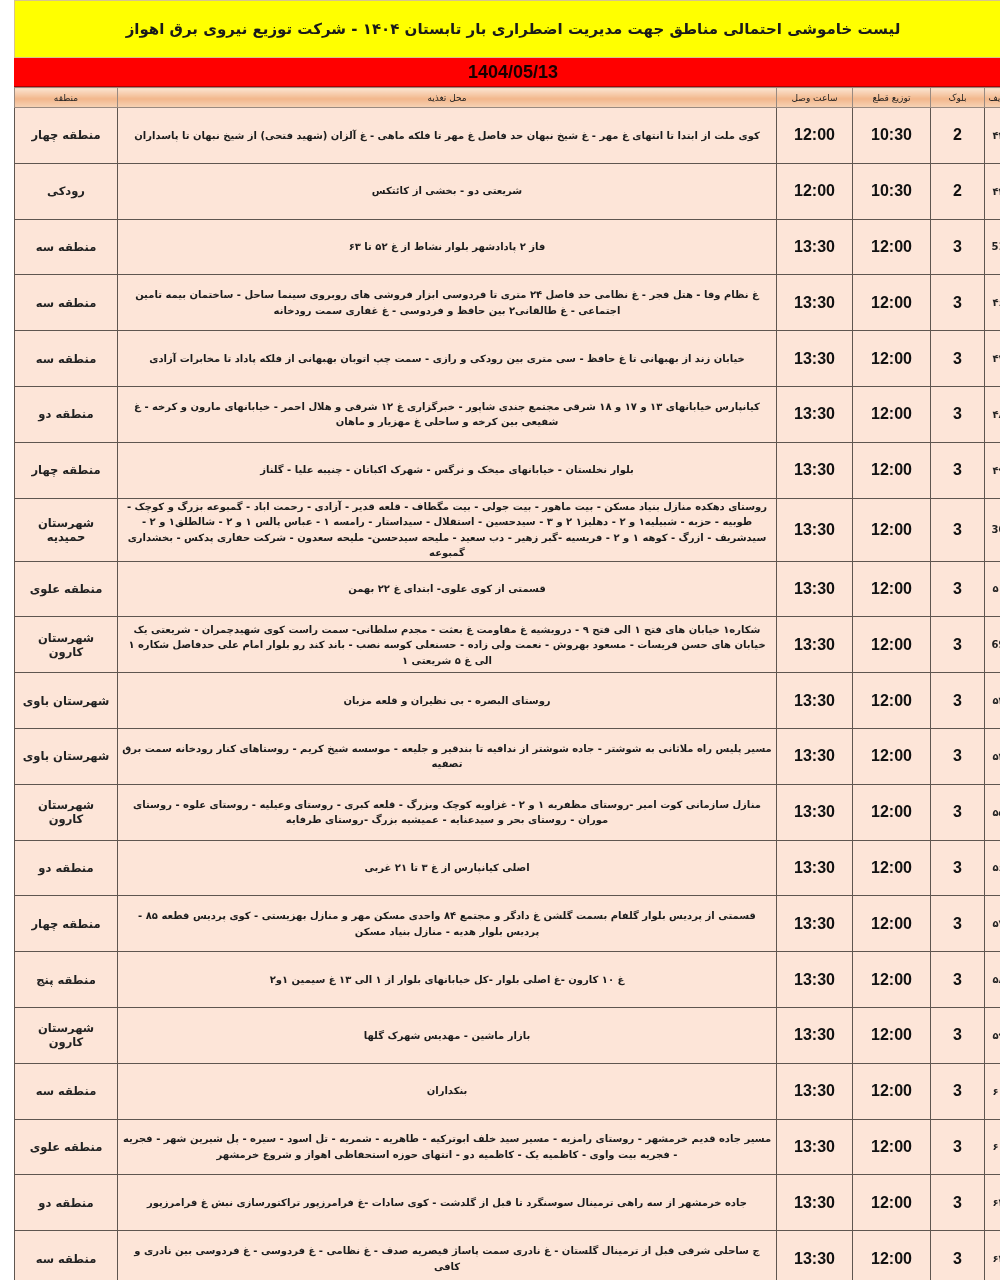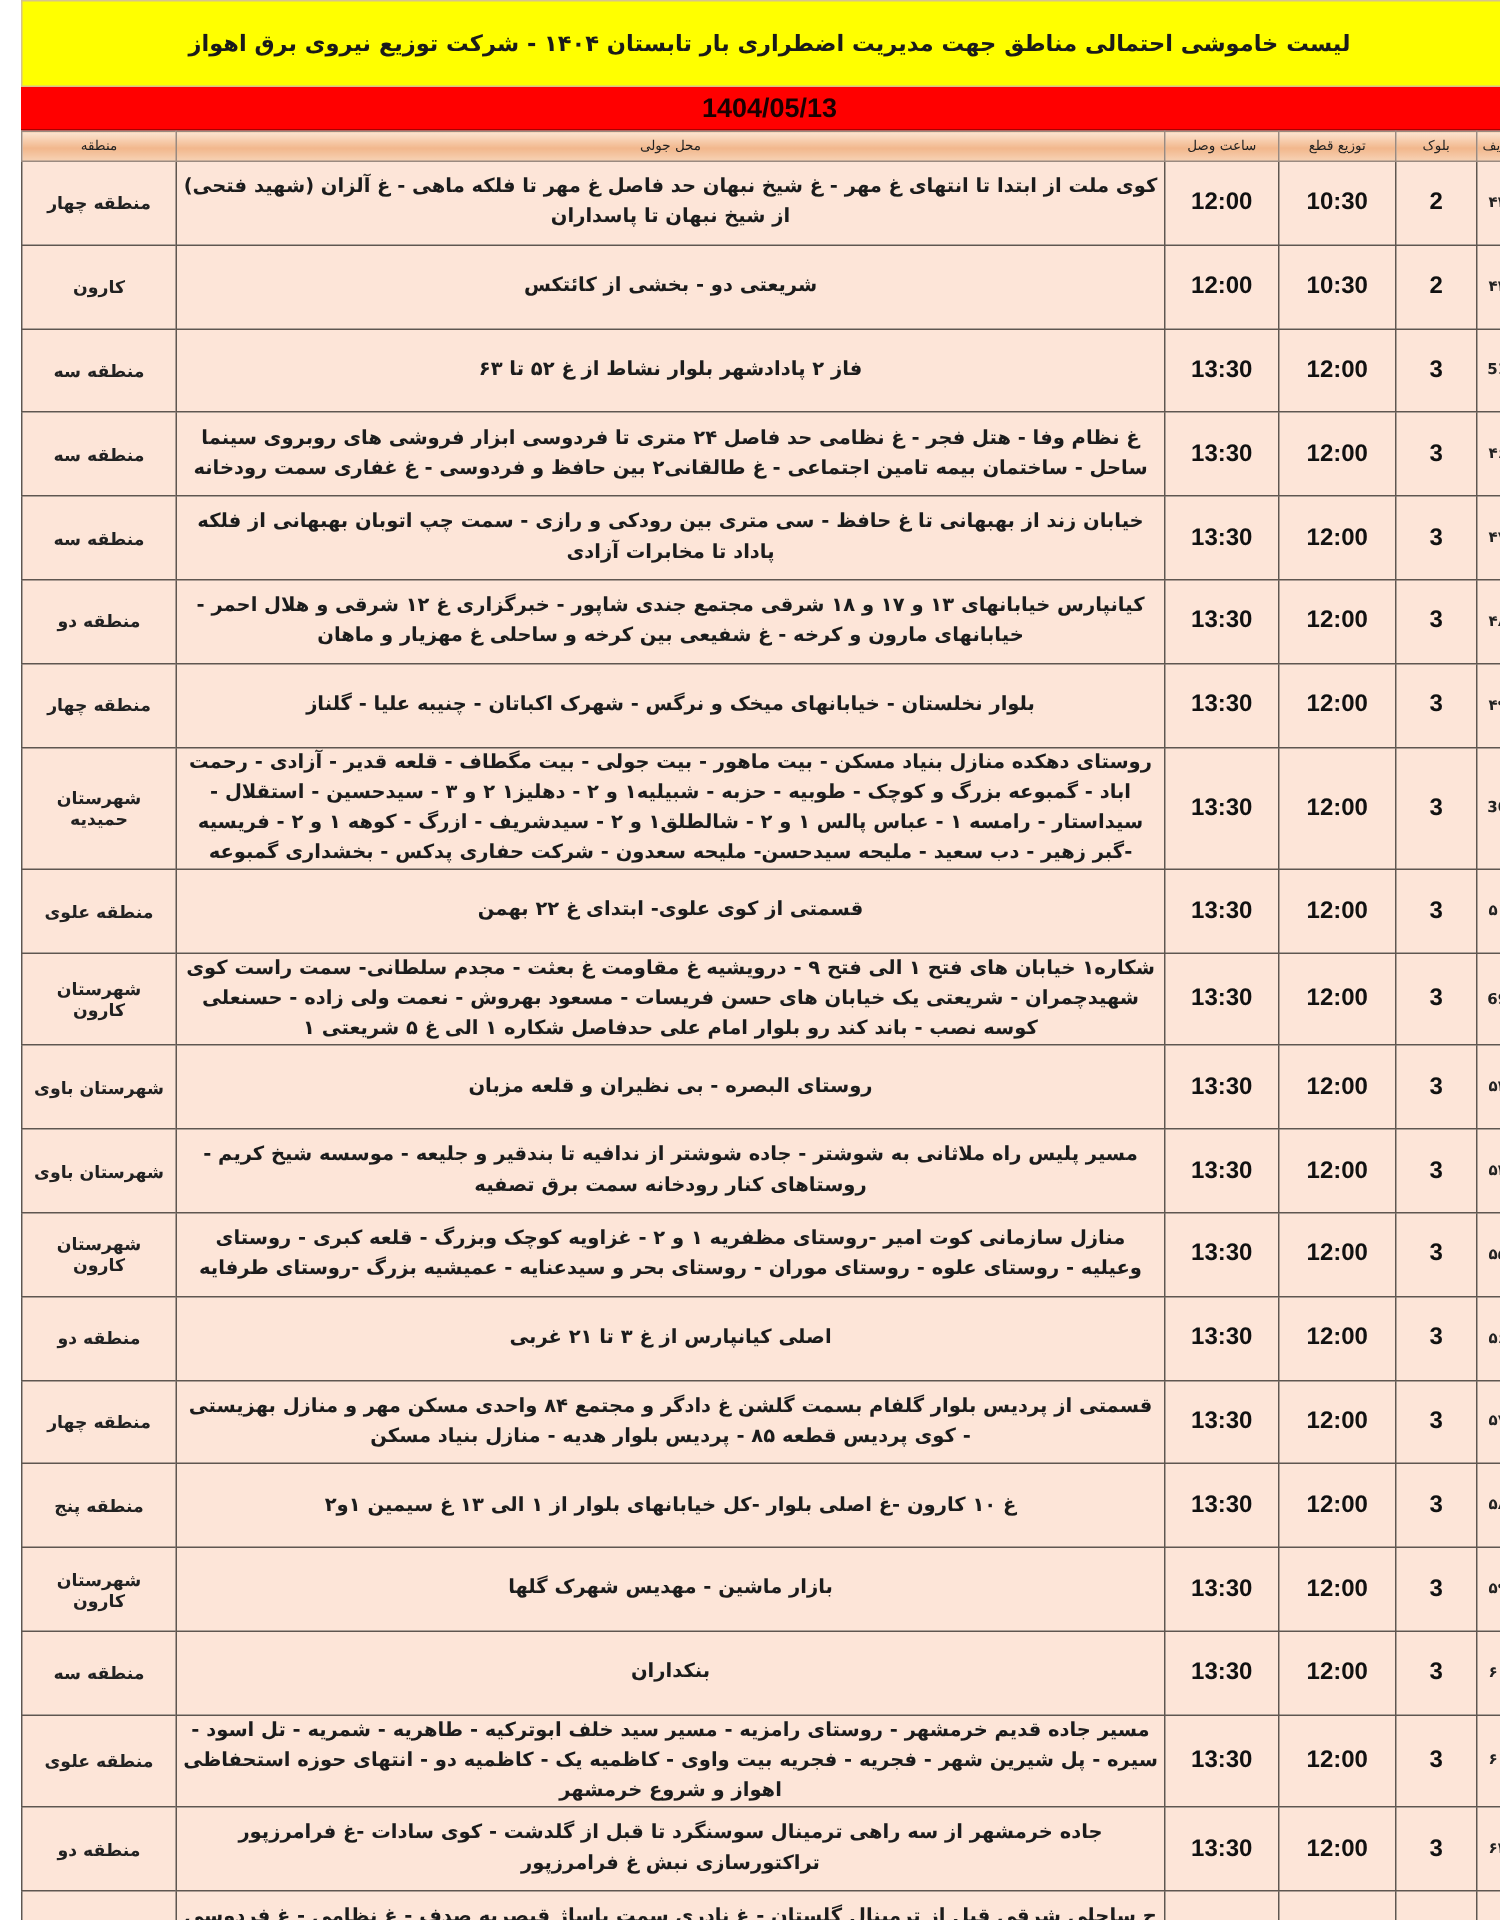--- a/index.html
+++ b/index.html
@@ -22,21 +22,21 @@
     height: 19px; font-size: 9px; font-weight: normal; color: #222;
     background: linear-gradient(to bottom, #fbe3cf 0%, #f2b78c 55%, #f7d3b6 100%);
     border: 1px solid #9a8a80; padding: 0;
   }
   table.grid td {
     height: 54.8px; background: #fde5d8; border: 1px solid #5f5650; padding: 0 4px;
     text-align: center; vertical-align: middle;
   }
   td.idx { font-size: 10px; color: #222; font-weight: bold; }
   td.block, td.time { font-family: "Liberation Sans", sans-serif; font-weight: bold; font-size: 16px; color: #111; }
-  td.loc { font-size: 13px; font-weight: bold; color: #1c1c1c; line-height: 1.55; }
+  td.loc { font-size: 10px; font-weight: bold; color: #1c1c1c; line-height: 1.55; }
   td.region { font-size: 11.5px; font-weight: bold; color: #222; }
 </style>
 </head>
 <body>
 
 <div class="sheet">
   <div class="title-band">لیست خاموشی احتمالی مناطق جهت مدیریت اضطراری بار تابستان ۱۴۰۴ - شرکت توزیع نیروی برق اهواز</div>
   <div class="date-band">1404/05/13</div>
 
   <table class="grid">
@@ -47,41 +47,41 @@
       <col style="width:76px">
       <col style="width:659px">
       <col style="width:103px">
     </colgroup>
     <thead>
       <tr>
         <th>ردیف</th>
         <th>بلوک</th>
         <th>توزیع قطع</th>
         <th>ساعت وصل</th>
-        <th>محل جولی</th>
+        <th>محل تغذیه</th>
         <th>منطقه</th>
       </tr>
     </thead>
     <tbody id="rows">
   <tr>
     <td class="idx">۴۳</td>
     <td class="block">2</td>
     <td class="time">10:30</td>
     <td class="time">12:00</td>
     <td class="loc">کوی ملت از ابتدا تا انتهای غ مهر - غ شیخ نبهان حد فاصل غ مهر تا فلکه ماهی - غ آلزان (شهید فتحی) از شیخ نبهان تا پاسداران</td>
     <td class="region">منطقه چهار</td>
   </tr>
 
   <tr>
     <td class="idx">۴۴</td>
     <td class="block">2</td>
     <td class="time">10:30</td>
     <td class="time">12:00</td>
     <td class="loc">شریعتی دو - بخشی از کائتکس</td>
-    <td class="region">کارون</td>
+    <td class="region">رودکی</td>
   </tr>
 
   <tr>
     <td class="idx">51</td>
     <td class="block">3</td>
     <td class="time">12:00</td>
     <td class="time">13:30</td>
     <td class="loc">فاز ۲ پادادشهر بلوار نشاط از غ ۵۲ تا ۶۳</td>
     <td class="region">منطقه سه</td>
   </tr>

